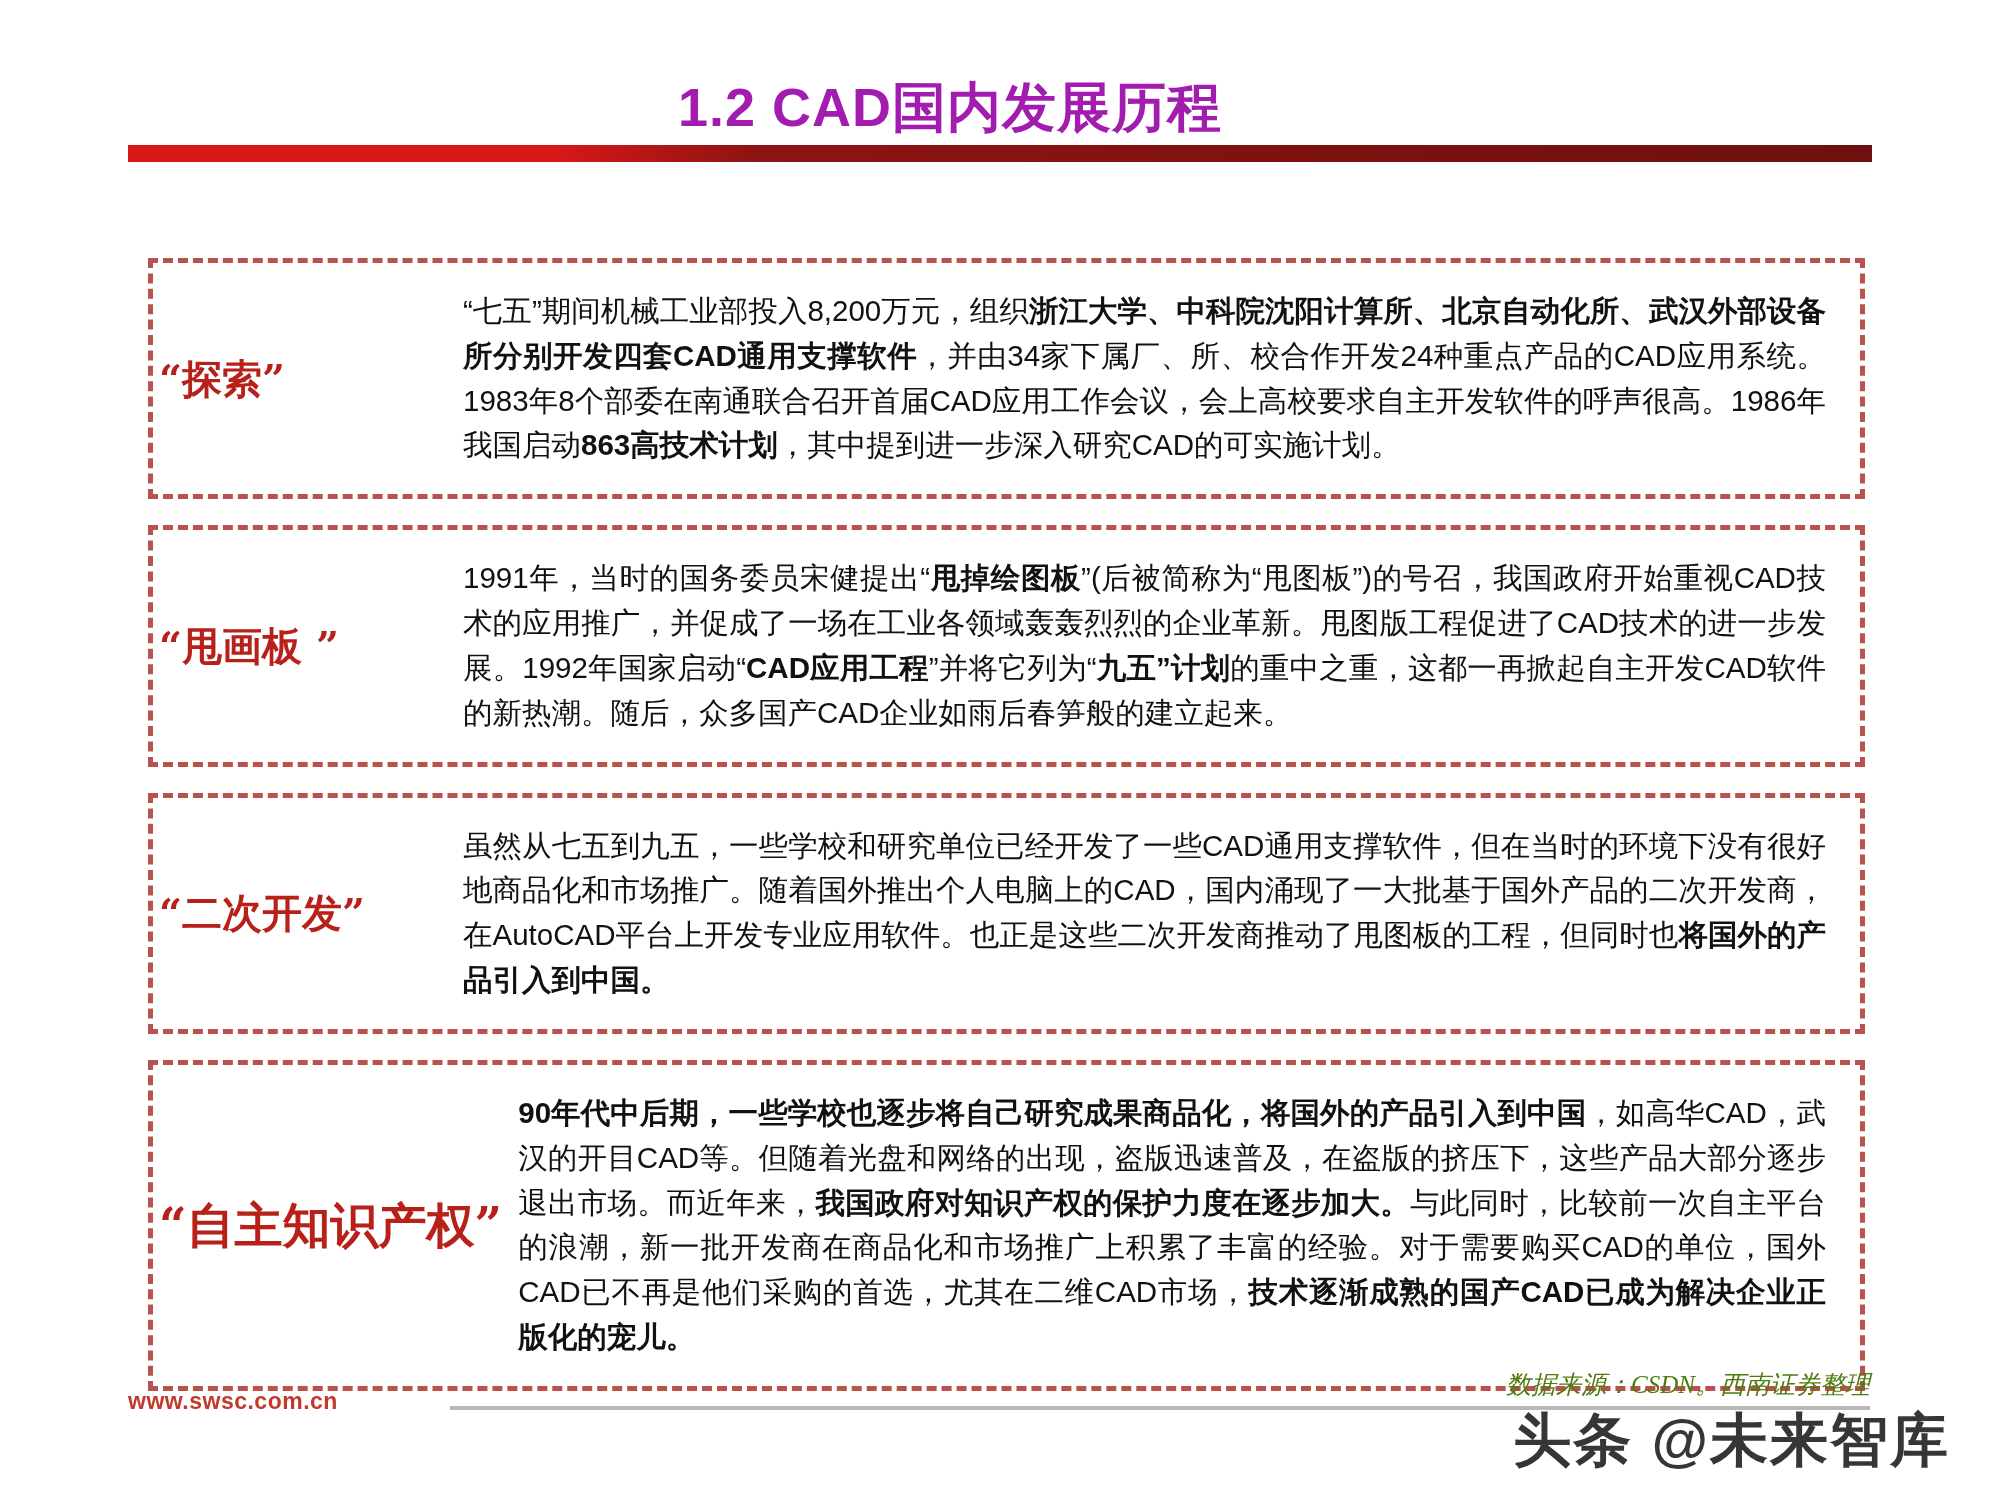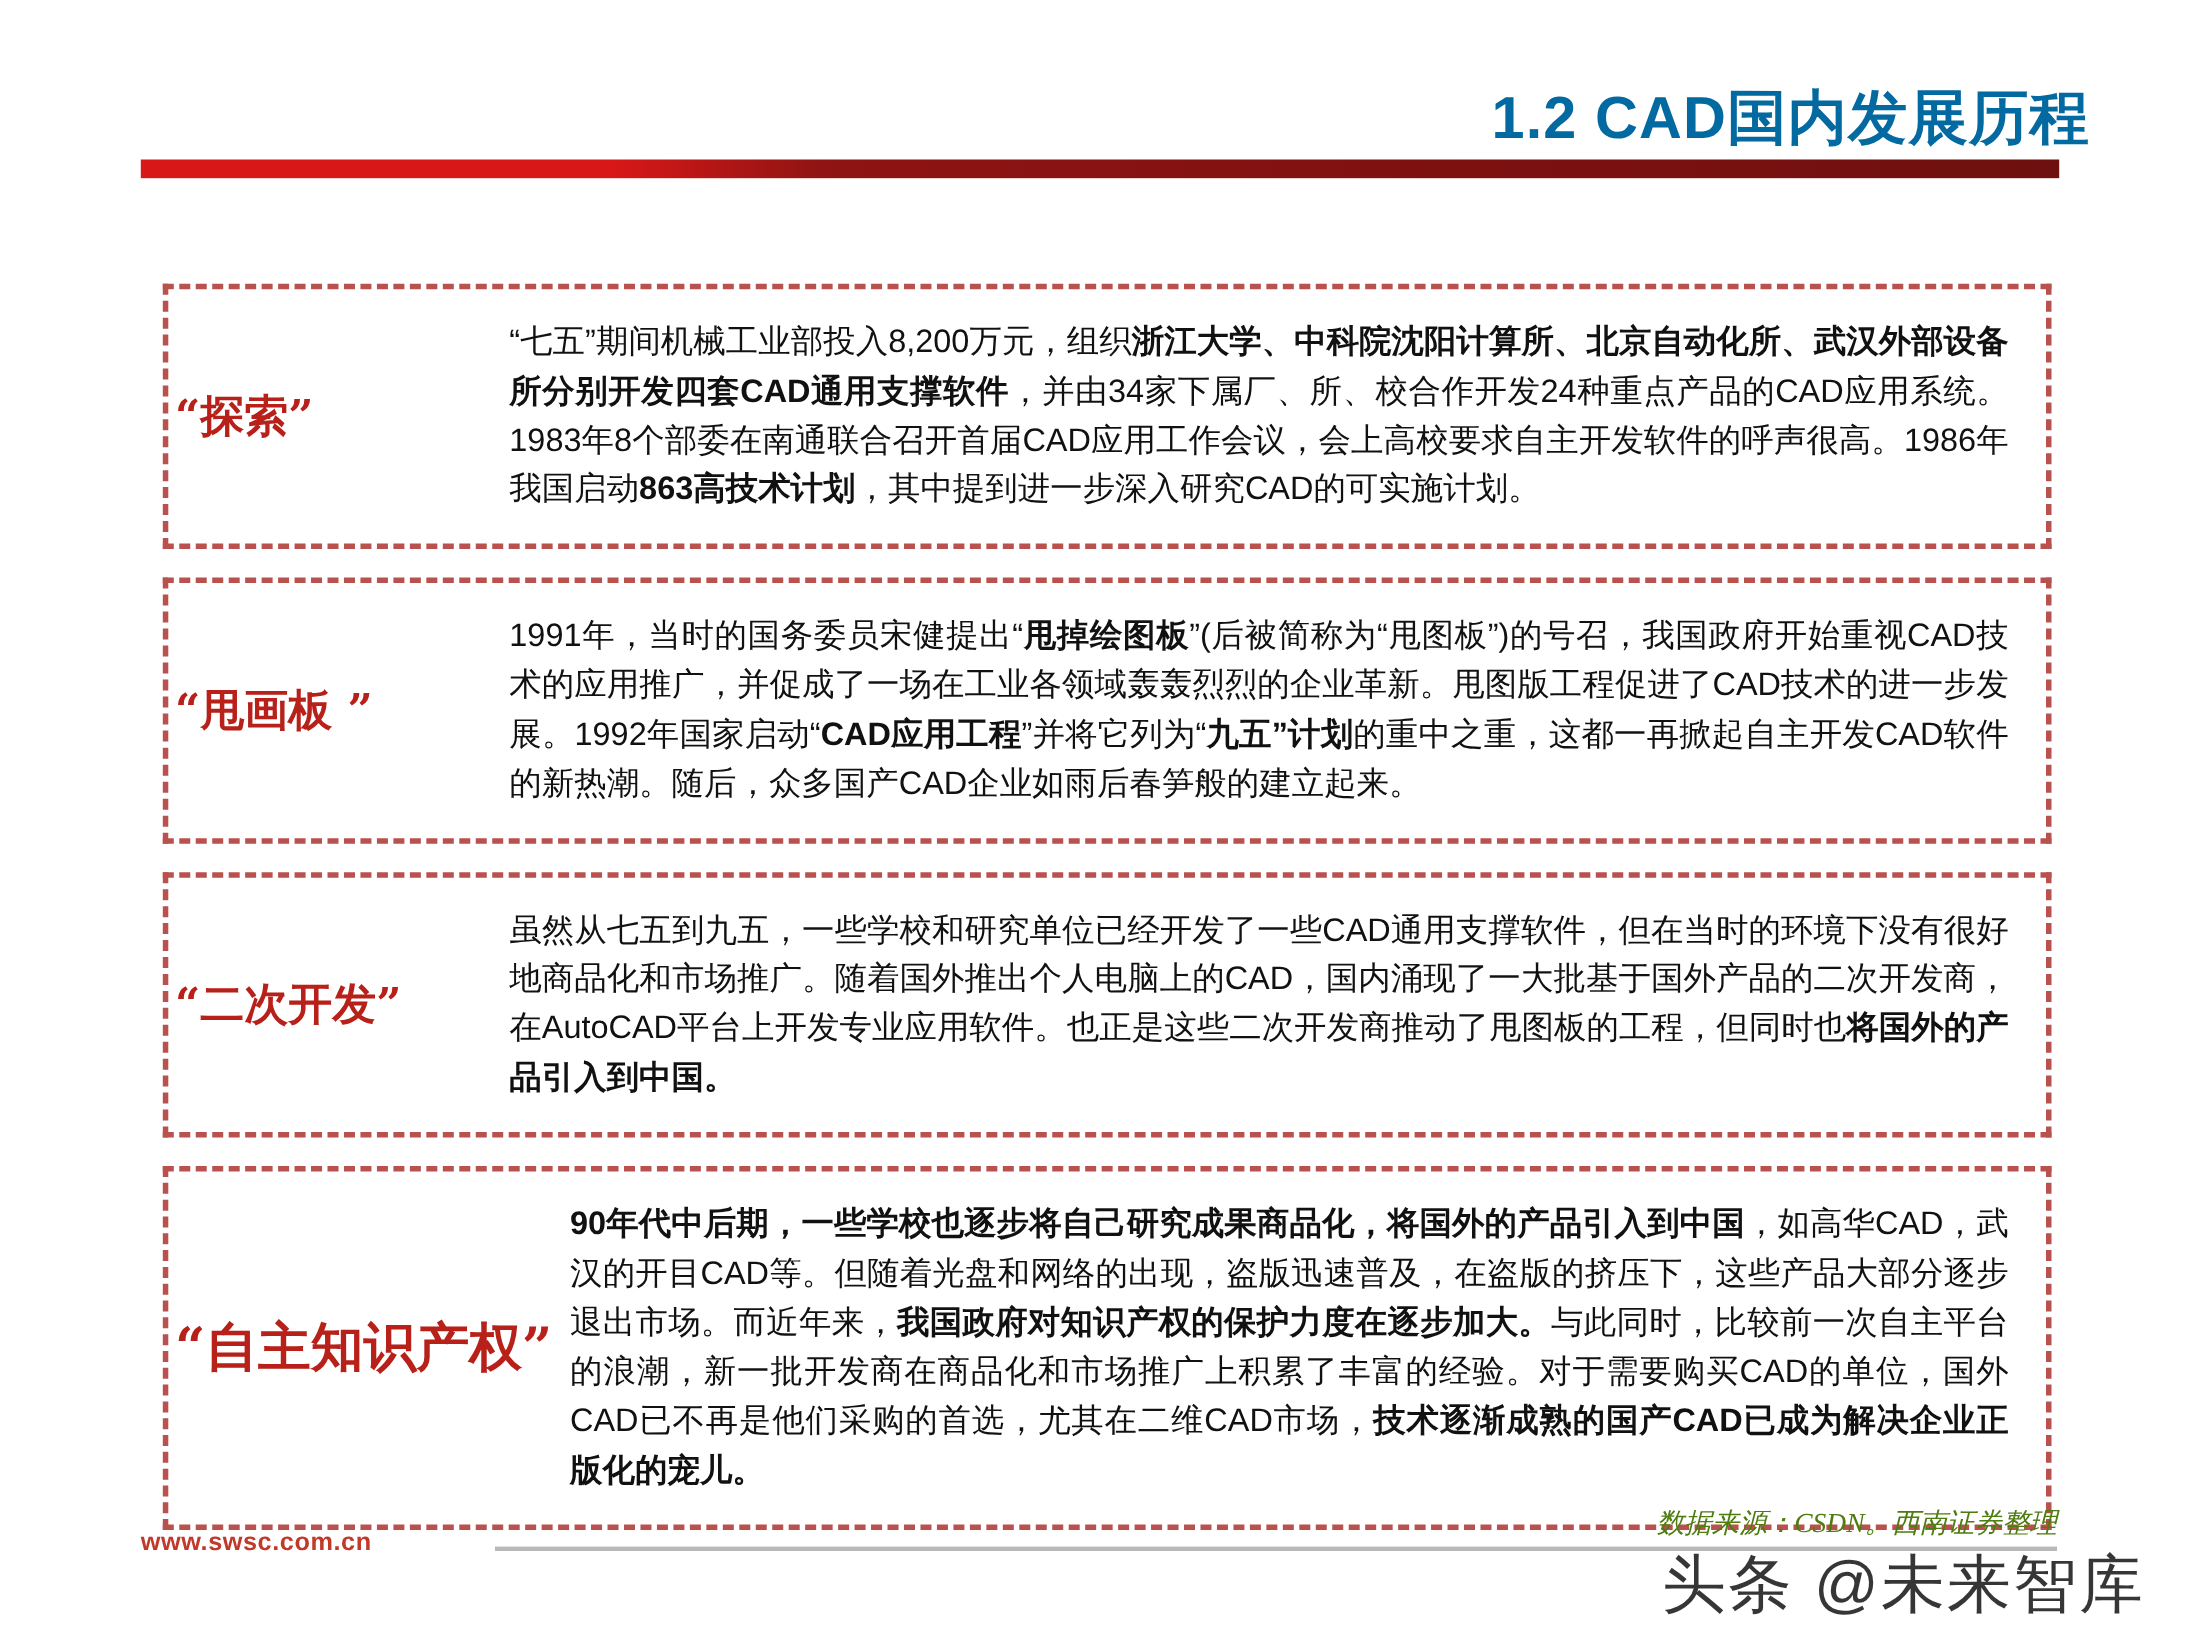--- a/index.html
+++ b/index.html
@@ -21,24 +21,24 @@
     inset: 0;
     background: #ffffff;
   }
 
   
   .page-title {
     position: absolute;
     top: 78px;
     left: 0;
     width: 1900px;
-    text-align: right;
+    text-align: center;
     font-size: 54px;
     font-weight: bold;
-    color: #0369a1;
+    color: #a21caf;
     letter-spacing: 1px;
     line-height: 1.1;
   }
   .header-rule {
     position: absolute;
     top: 145px;
     left: 128px;
     width: 1744px;
     height: 17px;
     background: linear-gradient(90deg,
@@ -124,21 +124,21 @@
     font-style: italic;
     color: #4d7c0f;
     font-family: "Liberation Serif", "DejaVu Serif", serif;
     white-space: nowrap;
   }
   .watermark {
     position: absolute;
     right: 50px;
     top: 1402px;
     font-size: 58px;
-    font-weight: normal;
+    font-weight: bold;
     color: #1b1b1b;
     opacity: 0.88;
     letter-spacing: 2px;
     white-space: nowrap;
   }
 </style>
 </head>
 <body>
 
 <div class="slide">

